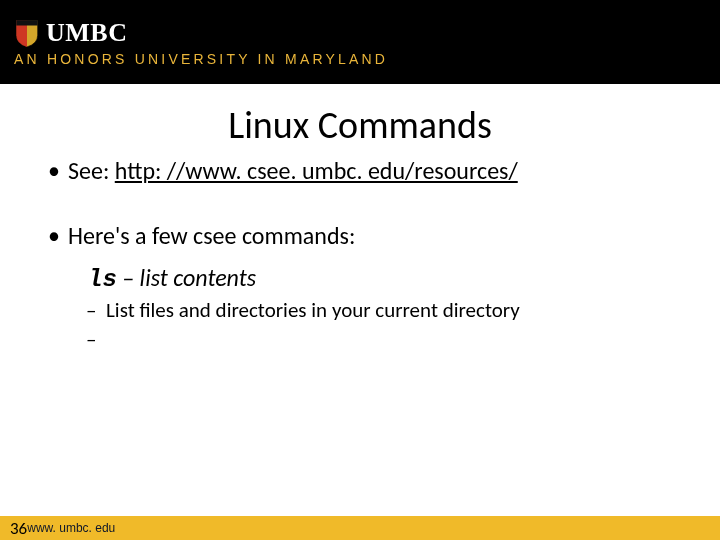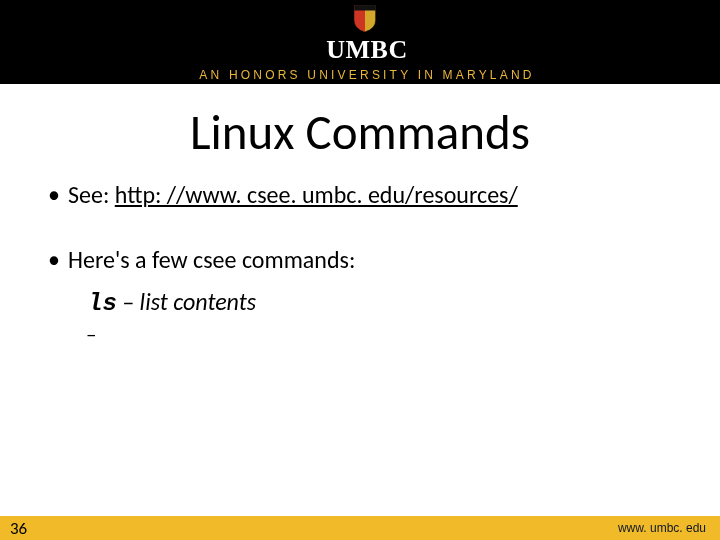--- a/index.html
+++ b/index.html
@@ -1,35 +1,35 @@
 <!DOCTYPE html>
 <html><head>
 <meta charset="utf-8">
 <style>
   * { margin: 0; padding: 0; box-sizing: border-box; }
   html, body { width: 720px; height: 540px; font-family: Calibri, "Segoe UI", Arial, sans-serif; background: #fff; overflow: hidden; }
   .slide { width: 720px; height: 540px; position: relative; display: flex; flex-direction: column; }
   .header { background: #000; color: #fff; height: 84px; display: flex; flex-direction: column; justify-content: center; padding-left: 14px; }
-  .logo { display: flex; align-items: center; gap: 2px; flex-direction: column; }
+  .logo { display: flex; align-items: center; gap: 2px; }
   .logo-shield { width: 26px; height: 30px; position: relative; margin-right: 4px; }
   .logo-shield svg { width: 100%; height: 100%; }
   .logo-text { font-family: Georgia, "Times New Roman", serif; font-weight: 700; font-size: 26px; letter-spacing: 0.5px; color: #fff; }
-  .tagline { font-size: 12px; letter-spacing: 3.2px; color: #e9b53a; margin-top: 3px; font-family: Arial, sans-serif; text-align: center; }
-  .title { font-size: 49px; text-align: center; margin-top: 18px; margin-bottom: 10px; color: #000; }
+  .tagline { font-size: 14px; letter-spacing: 3.2px; color: #e9b53a; margin-top: 3px; font-family: Arial, sans-serif; }
+  .title { font-size: 38px; text-align: center; margin-top: 18px; color: #000; }
   .content { flex: 1; padding: 0 40px 0 48px; font-size: 24px; line-height: 1.22; color: #000; }
   .bullet1 { display: flex; margin-top: 8px; }
   .bullet1 .dot { width: 20px; flex-shrink: 0; }
   .bullet1 .dot::before { content: "•"; }
   .bullet2 { display: flex; margin-top: 4px; padding-left: 38px; font-size: 21px; }
   .bullet2 .dash { width: 20px; flex-shrink: 0; }
   .bullet2 .dash::before { content: "–"; }
   .link { text-decoration: underline; color: #000; }
   .mono { font-family: "Courier New", monospace; font-weight: 700; }
   .indent-cmd { padding-left: 40px; margin-top: 12px; font-size: 24px; font-style: italic; }
-  .footer { height: 24px; background: #f0ba29; display: flex; align-items: center; justify-content: space-between; padding: 0 14px 0 10px; }
+  .footer { height: 24px; background: #f0ba29; display: flex; align-items: center; padding: 0 14px 0 10px; }
   .page-num { font-size: 17px; color: #000; font-family: Calibri, Arial, sans-serif; }
   .footer-url { font-size: 12px; color: #0f172a; font-family: Arial, sans-serif; }
   .spacer { height: 28px; }
 </style>
 </head>
 <body>
 
 <div class="slide">
 
   <div class="header">
@@ -63,20 +63,24 @@
       <span class="dot"></span>
       <span>Here's a few csee commands:</span>
     </div>
 
     <div class="indent-cmd">
       <span class="mono">ls</span><span> – list contents</span>
     </div>
 
     <div class="bullet2">
       <span class="dash"></span>
+      <span>List files and directories in your current directory</span>
+    </div>
+    <div class="bullet2">
+      <span class="dash"></span>
     </div>
 
   </div>
 
   <div class="footer">
     <span class="page-num">36</span>
     <span class="footer-url">www. umbc. edu</span>
   </div>
 
 </div>

